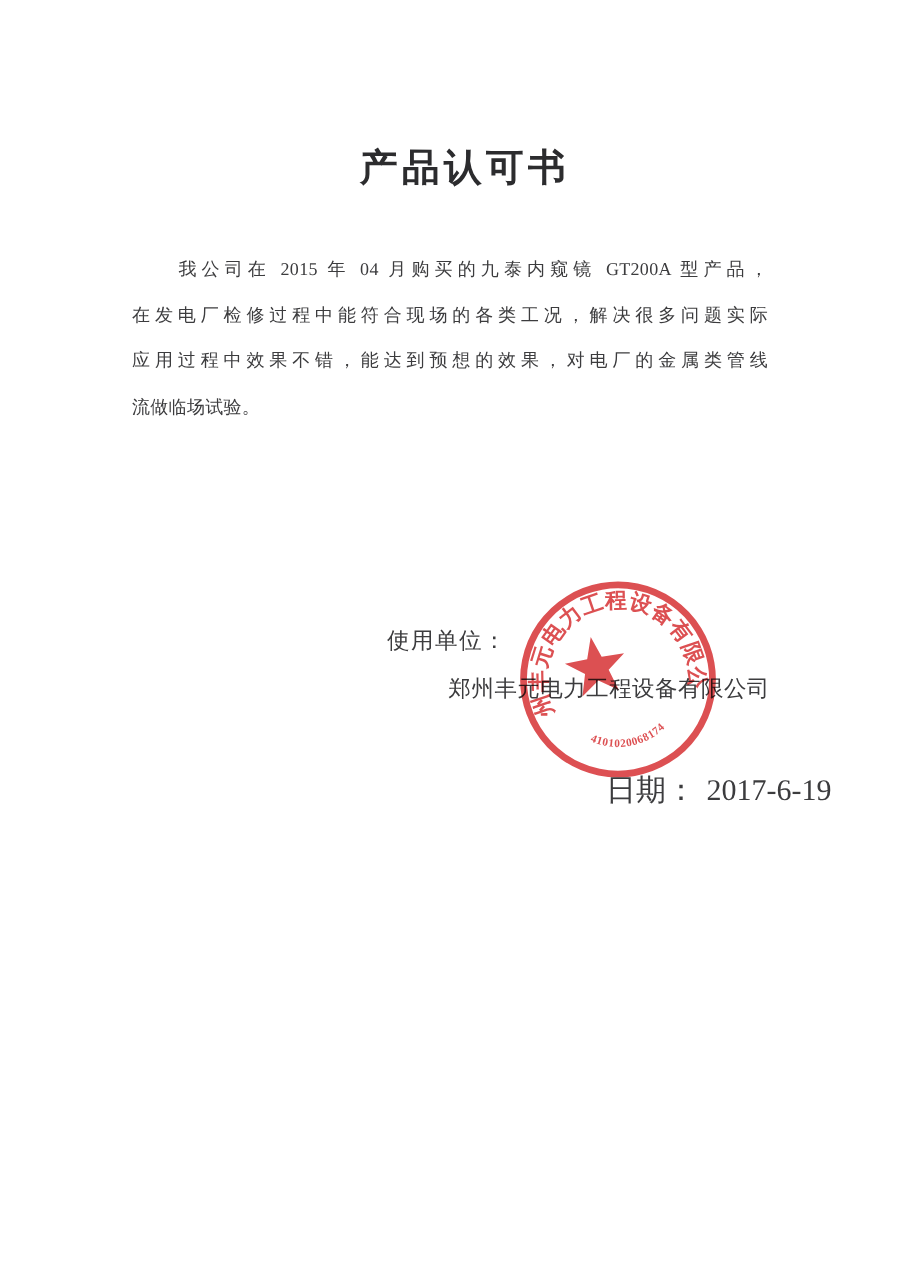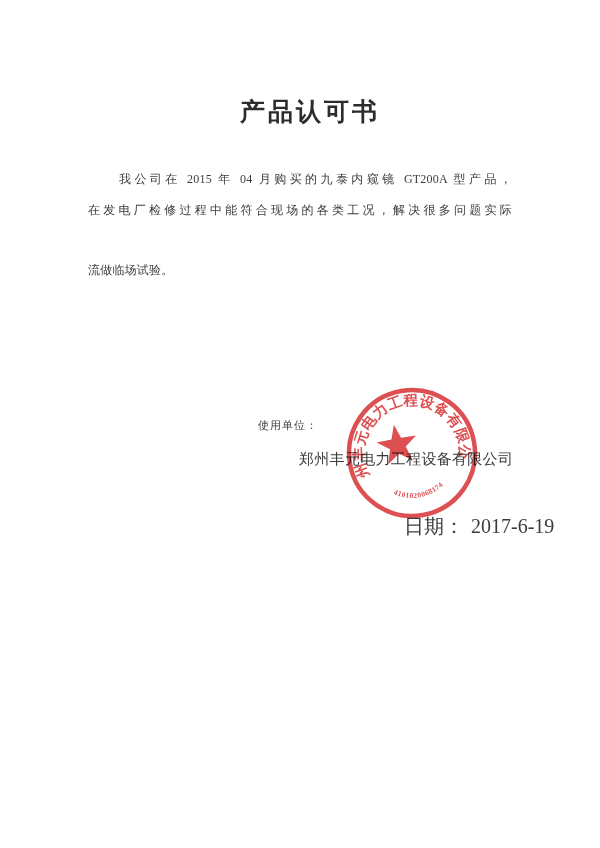--- a/index.html
+++ b/index.html
@@ -19,24 +19,24 @@
   .body-text {
     position:absolute; left:88px; top:164px; width:424px;
     font-size:12px; color:#3c3c3e;
   }
   .bl {
     height:30.5px; line-height:30.5px;
     text-align:justify; text-align-last:justify;
     letter-spacing:0.2px;
   }
   .bl.first { text-indent:31px; }
-  .bl.last  { text-align-last:left;margin-top:30px; }
+  .bl.last  { text-align-last:left; }
   .sig-label {
     position:absolute; left:258px; top:418px;
-    font-size:11px; letter-spacing:1px; color:#3c3c3e;
+    font-size:15px; letter-spacing:1px; color:#3c3c3e;
   }
   .sig-company {
     position:absolute; left:299px; top:450px;
     font-size:15px; letter-spacing:0.3px; color:#3c3c3e;
   }
   .date-line {
     position:absolute; left:404px; top:513px;
     font-size:20px; color:#3c3c3e;
   }
   .date-value { margin-left:7px; }
@@ -52,20 +52,21 @@
 </head>
 <body>
 
 <div class="page">
 
   <h1 class="title">产品认可书</h1>
 
   <div class="body-text">
     <div class="bl first">我公司在 2015 年 04 月购买的九泰内窥镜 GT200A 型产品，</div>
     <div class="bl">在发电厂检修过程中能符合现场的各类工况，解决很多问题实际</div>
+    <div class="bl">应用过程中效果不错，能达到预想的效果，对电厂的金属类管线</div>
     <div class="bl last">流做临场试验。</div>
   </div>
 
   <div class="sig-label">使用单位：</div>
 
   <div class="sig-company">郑州丰元电力工程设备有限公司</div>
 
   <svg class="seal" width="160" height="160" viewBox="0 0 160 160" aria-hidden="true">
     <defs>
       <path id="sealTopArc" d="M 36.5,100.3 A 48,48 0 1 1 123.5,100.3" fill="none"></path>

